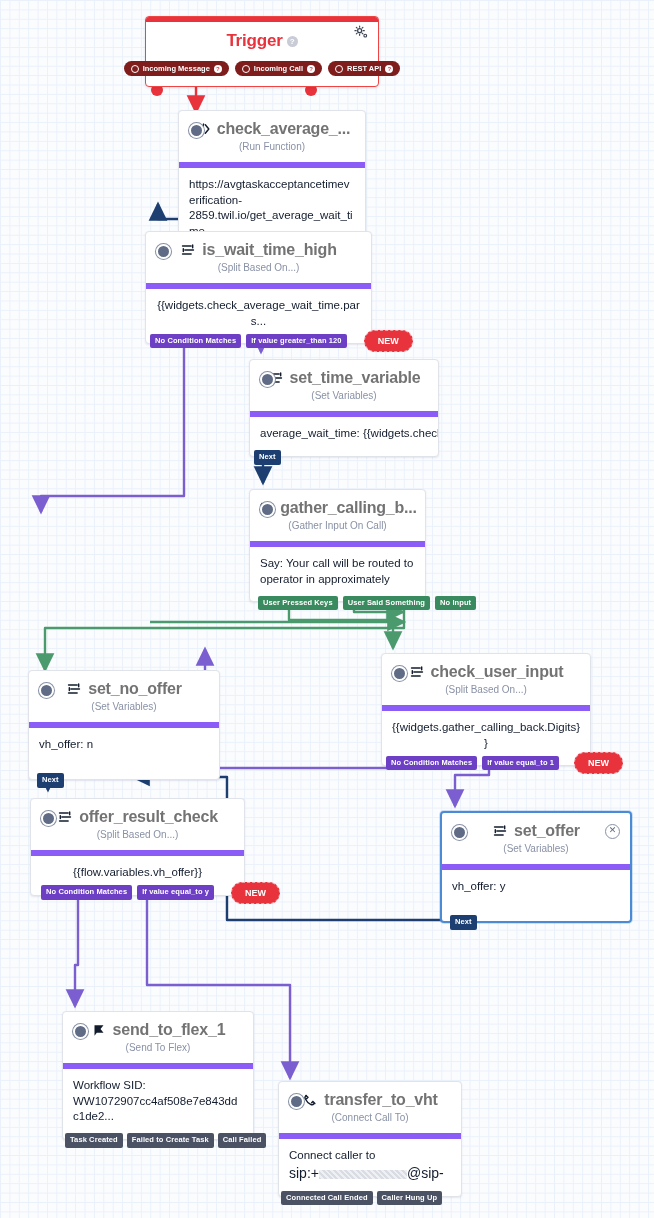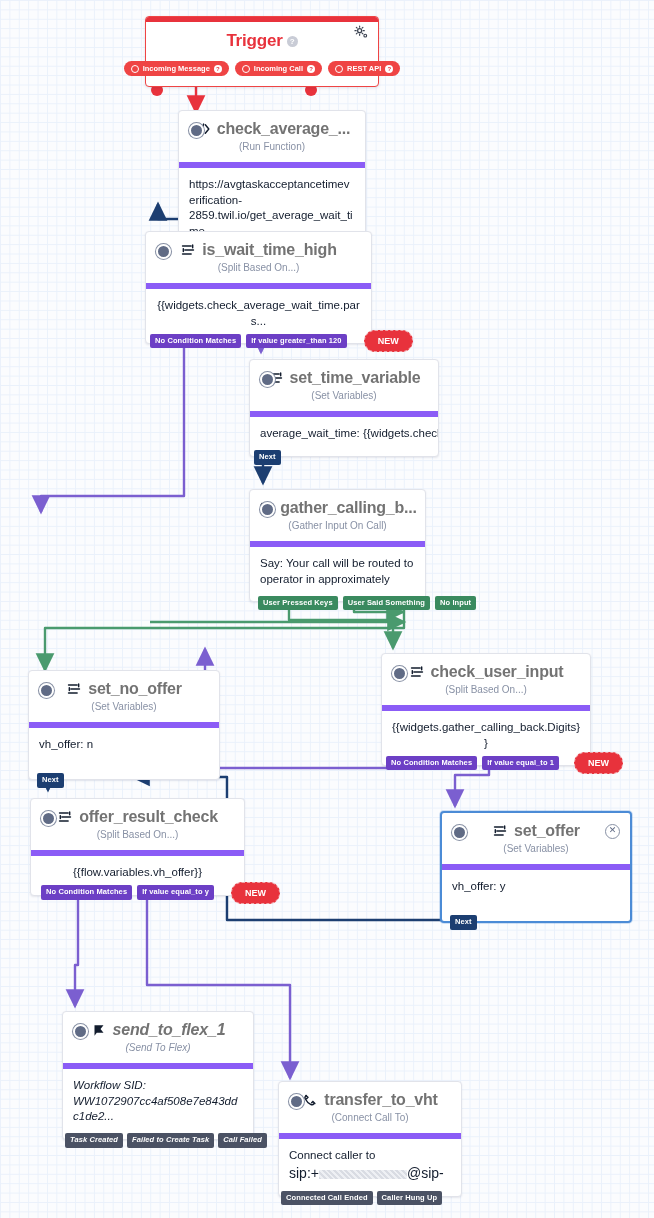--- a/index.html
+++ b/index.html
@@ -69,21 +69,21 @@
     text-align:center;font-size:17px;font-weight:700;color:#e8323c;
     padding:9px 0 2px;letter-spacing:-.2px;
   }
   #trigger .gear{position:absolute;right:9px;top:8px;color:#3b4250;font-size:14px;}
   #trigger .qm{
     display:inline-block;width:11px;height:11px;border-radius:50%;background:#c9ccd6;
     color:#fff;font-size:8px;line-height:11px;text-align:center;vertical-align:2px;margin-left:4px;
   }
   .trigports{display:flex;gap:6px;justify-content:center;padding:8px 10px 10px;}
   .trigpill{
-    display:flex;align-items:center;gap:4px;background:#ef4444;color:#fff;
+    display:flex;align-items:center;gap:4px;background:#7f1d1d;color:#fff;
     border-radius:10px;padding:3px 7px;font-size:7.5px;font-weight:700;white-space:nowrap;
   }
   .trigpill .ring{width:6px;height:6px;border-radius:50%;border:1.2px solid #fff;}
   .trigpill .qm2{
     width:8px;height:8px;border-radius:50%;background:#fff;color:#e8323c;
     font-size:6px;line-height:8px;text-align:center;font-weight:700;
   }
 
   .selected{border:2px solid #4b8bd6 !important;box-shadow:0 0 0 1px rgba(75,139,214,.25);}
   .redact{
@@ -381,21 +381,21 @@
       <span>set_offer</span>
     </div>
     <div class="wsub">(Set Variables)</div>
   </div>
   <div class="wbody" style="padding-bottom:26px;">vh_offer: y</div>
   <div class="ports" style="left:8px;bottom:-9px;">
     <span class="pill p-blue">Next</span>
   </div>
 </div>
 
-<div class="widget" style="left:62px;top:1011px;width:190px;font-style:italic;">
+<div class="widget" style="left:62px;top:1011px;width:190px;">
   <div class="whead">
     <span class="wdot"></span>
     <div class="wtitle">
       <span class="wicon">
         <svg width="16" height="15" viewBox="0 0 20 20" fill="#121c2d">
           <path d="M4 3 L16 3 L12 8 L16 13 L7 13 L4 17 Z"></path>
         </svg>
       </span>
       <span>send_to_flex_1</span>
     </div>

